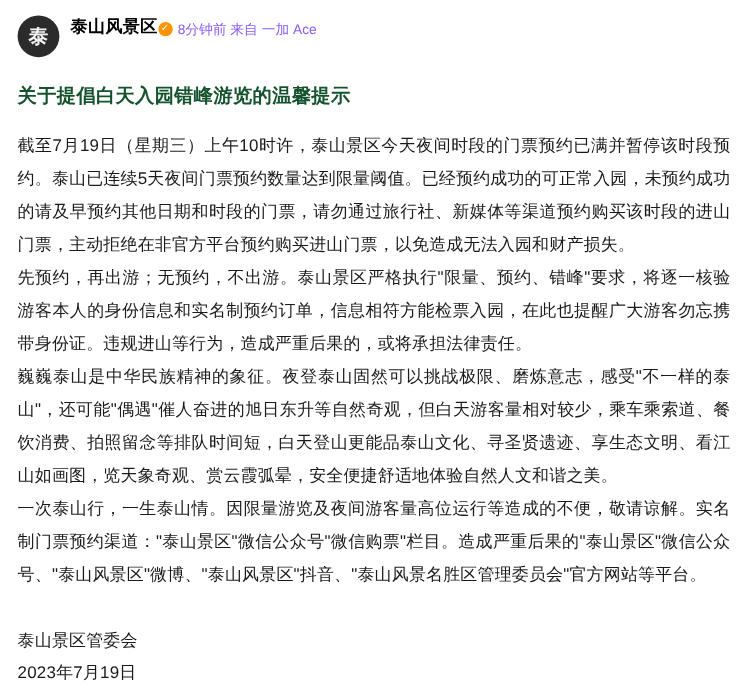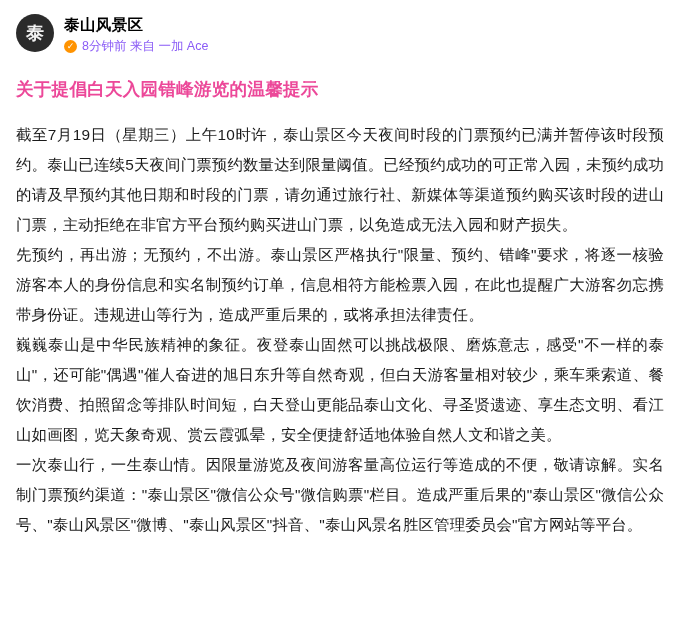--- a/index.html
+++ b/index.html
@@ -45,21 +45,20 @@
     align-items: center;
     justify-content: center;
     color: #f2f2f2;
     font-family: "DejaVu Serif", serif;
     font-size: 18px;
     font-weight: bold;
     letter-spacing: 0;
   }
   .account {
     display: flex;
-    flex-direction: column;
     justify-content: center;
     padding-top: 1px;
   }
   .account-name {
     font-size: 15.5px;
     font-weight: bold;
     color: #000000;
     line-height: 20px;
     letter-spacing: .4px;
   }
@@ -84,21 +83,21 @@
     line-height: 13px;
     text-align: center;
     font-family: "DejaVu Sans", sans-serif;
     flex: 0 0 13px;
   }
 
   
   .article-title {
     font-size: 17.5px;
     font-weight: bold;
-    color: #ec4899;
+    color: #14532d;
     line-height: 26px;
     margin: 16px 0 2px 0;
     letter-spacing: .3px;
   }
 
   
   .article-body {
     margin-top: 18px;
   }
   .para {
@@ -139,15 +138,19 @@
   </div>
 
   <h1 class="article-title">关于提倡白天入园错峰游览的温馨提示</h1>
 
   <div class="article-body">
     <p class="para">截至7月19日（星期三）上午10时许，泰山景区今天夜间时段的门票预约已满并暂停该时段预约。泰山已连续5天夜间门票预约数量达到限量阈值。已经预约成功的可正常入园，未预约成功的请及早预约其他日期和时段的门票，请勿通过旅行社、新媒体等渠道预约购买该时段的进山门票，主动拒绝在非官方平台预约购买进山门票，以免造成无法入园和财产损失。</p>
     <p class="para">先预约，再出游；无预约，不出游。泰山景区严格执行"限量、预约、错峰"要求，将逐一核验游客本人的身份信息和实名制预约订单，信息相符方能检票入园，在此也提醒广大游客勿忘携带身份证。违规进山等行为，造成严重后果的，或将承担法律责任。</p>
     <p class="para">巍巍泰山是中华民族精神的象征。夜登泰山固然可以挑战极限、磨炼意志，感受"不一样的泰山"，还可能"偶遇"催人奋进的旭日东升等自然奇观，但白天游客量相对较少，乘车乘索道、餐饮消费、拍照留念等排队时间短，白天登山更能品泰山文化、寻圣贤遗迹、享生态文明、看江山如画图，览天象奇观、赏云霞弧晕，安全便捷舒适地体验自然人文和谐之美。</p>
     <p class="para">一次泰山行，一生泰山情。因限量游览及夜间游客量高位运行等造成的不便，敬请谅解。实名制门票预约渠道："泰山景区"微信公众号"微信购票"栏目。造成严重后果的"泰山景区"微信公众号、"泰山风景区"微博、"泰山风景区"抖音、"泰山风景名胜区管理委员会"官方网站等平台。</p>
 
+    <div class="signature">
+      <div class="sig-line">泰山景区管委会</div>
+      <div class="sig-line">2023年7月19日</div>
+    </div>
   </div>
 
 </div>
 
 </body></html>

